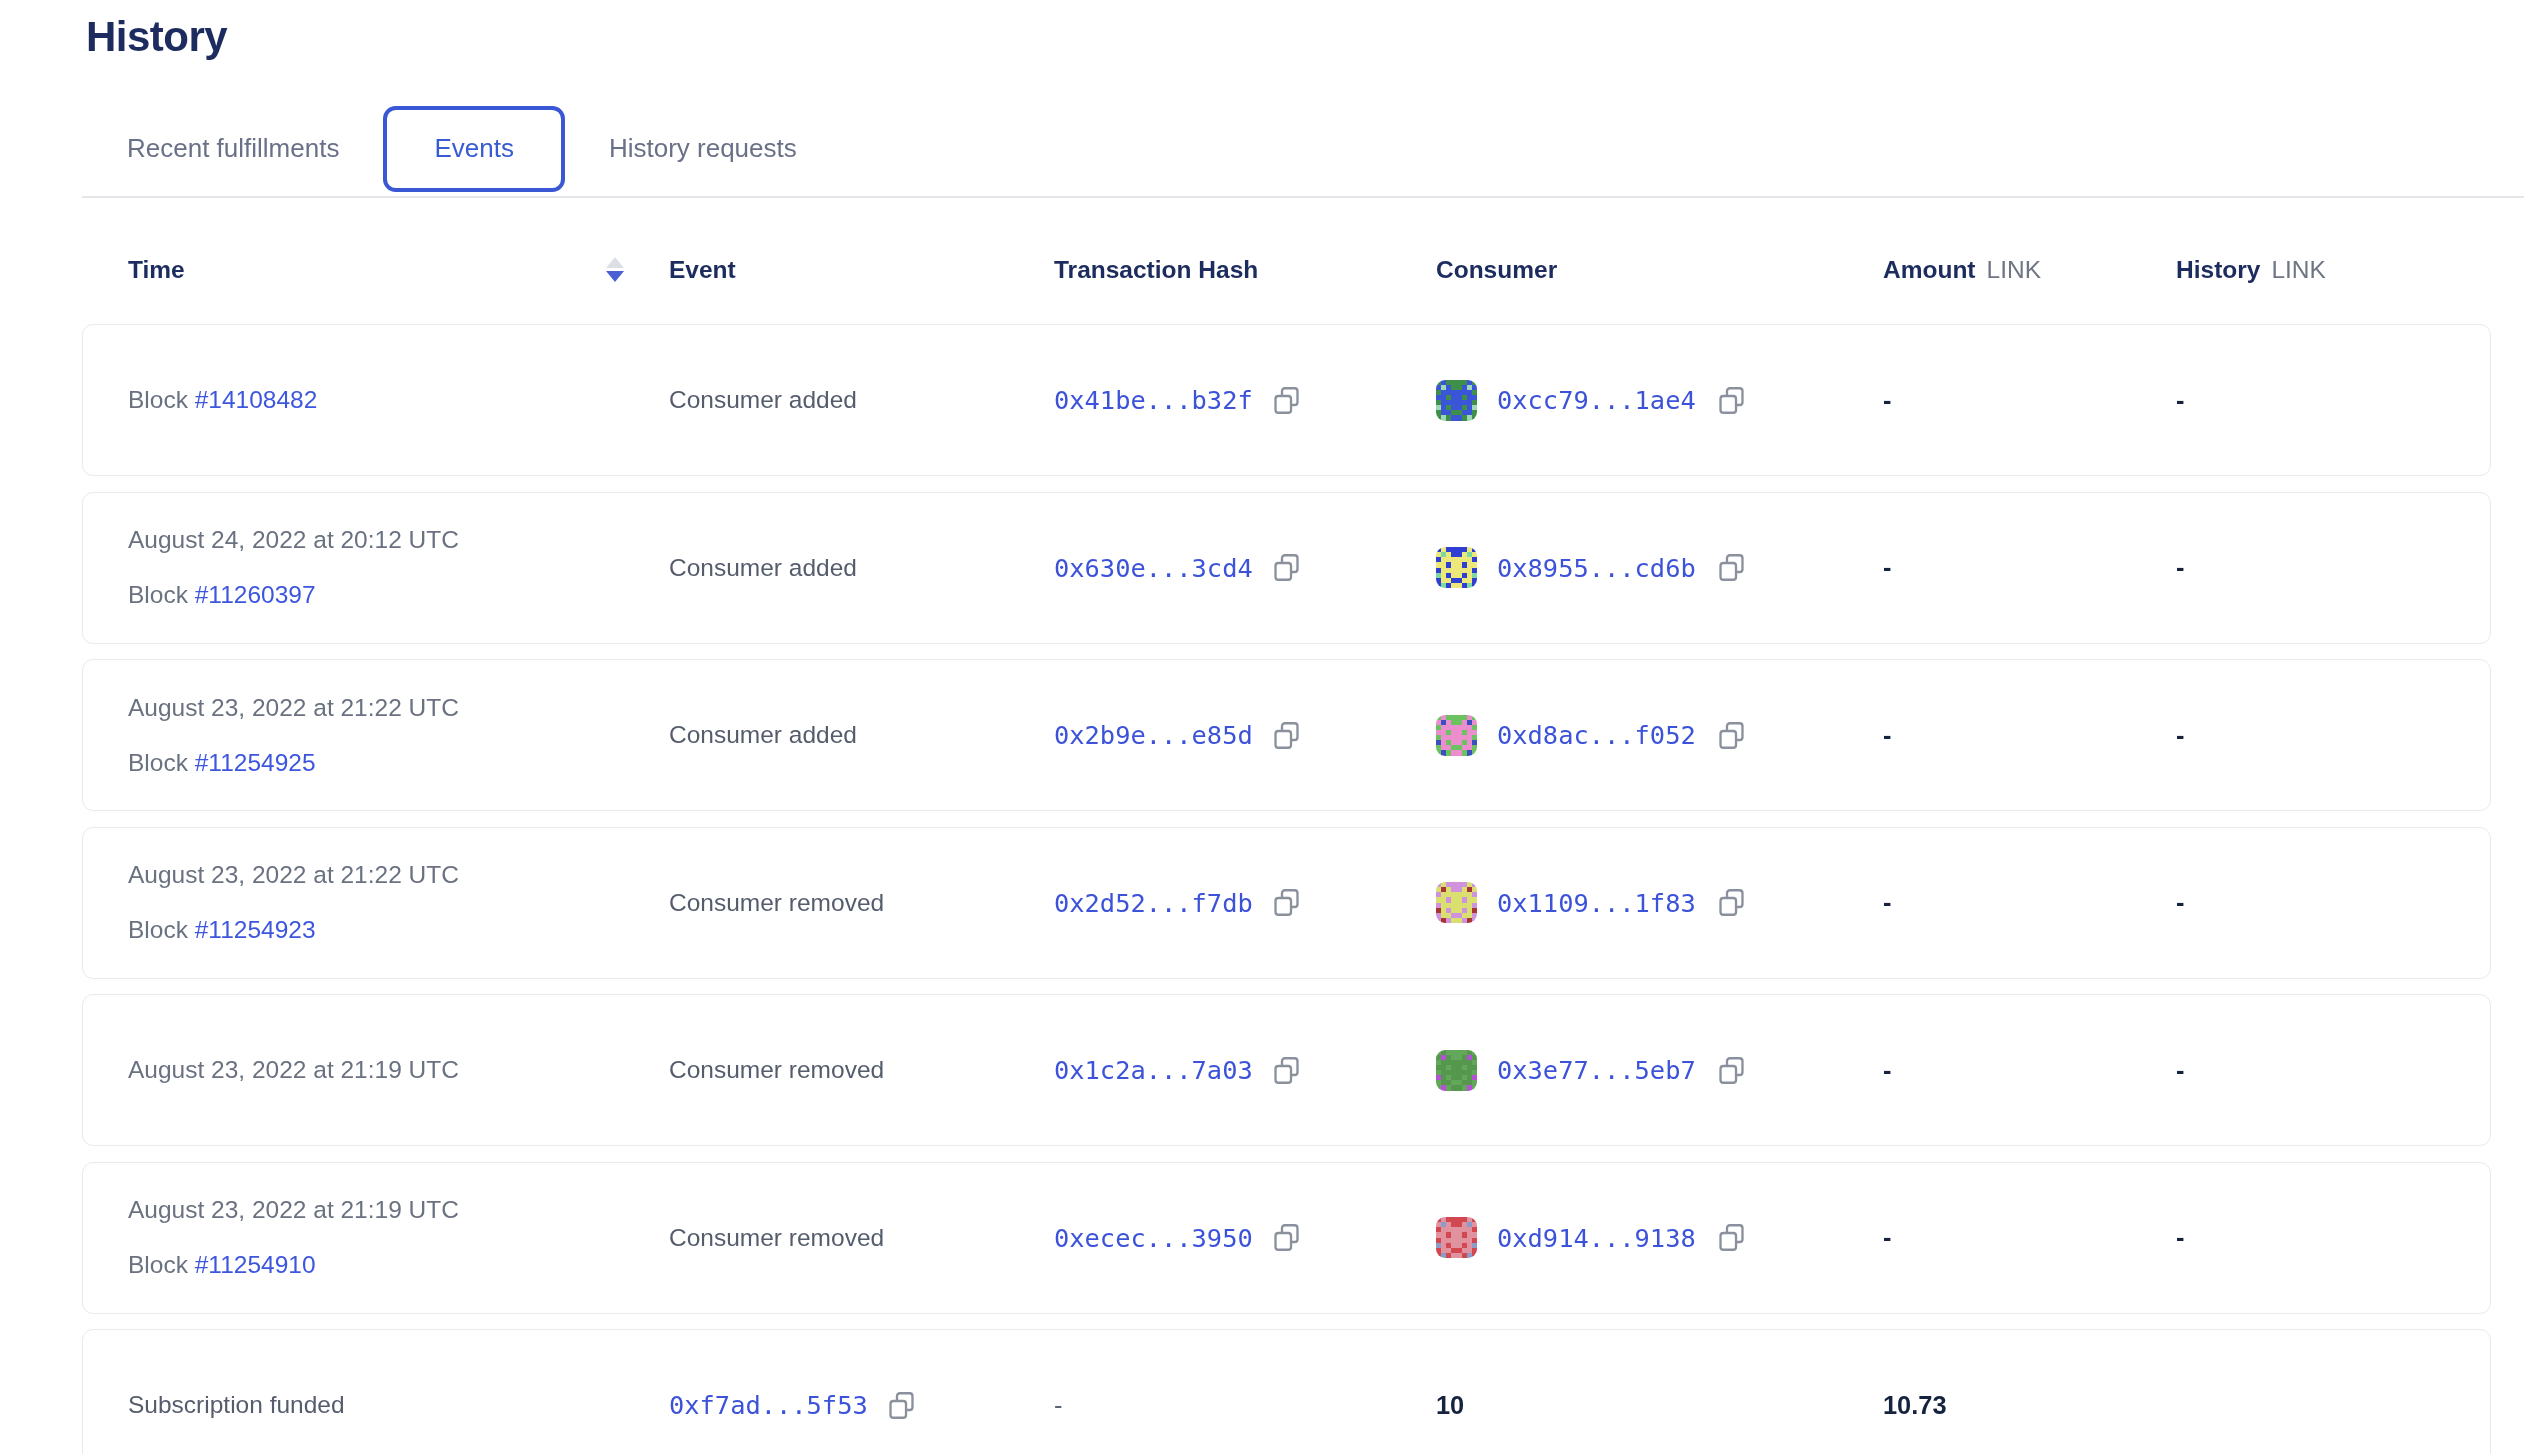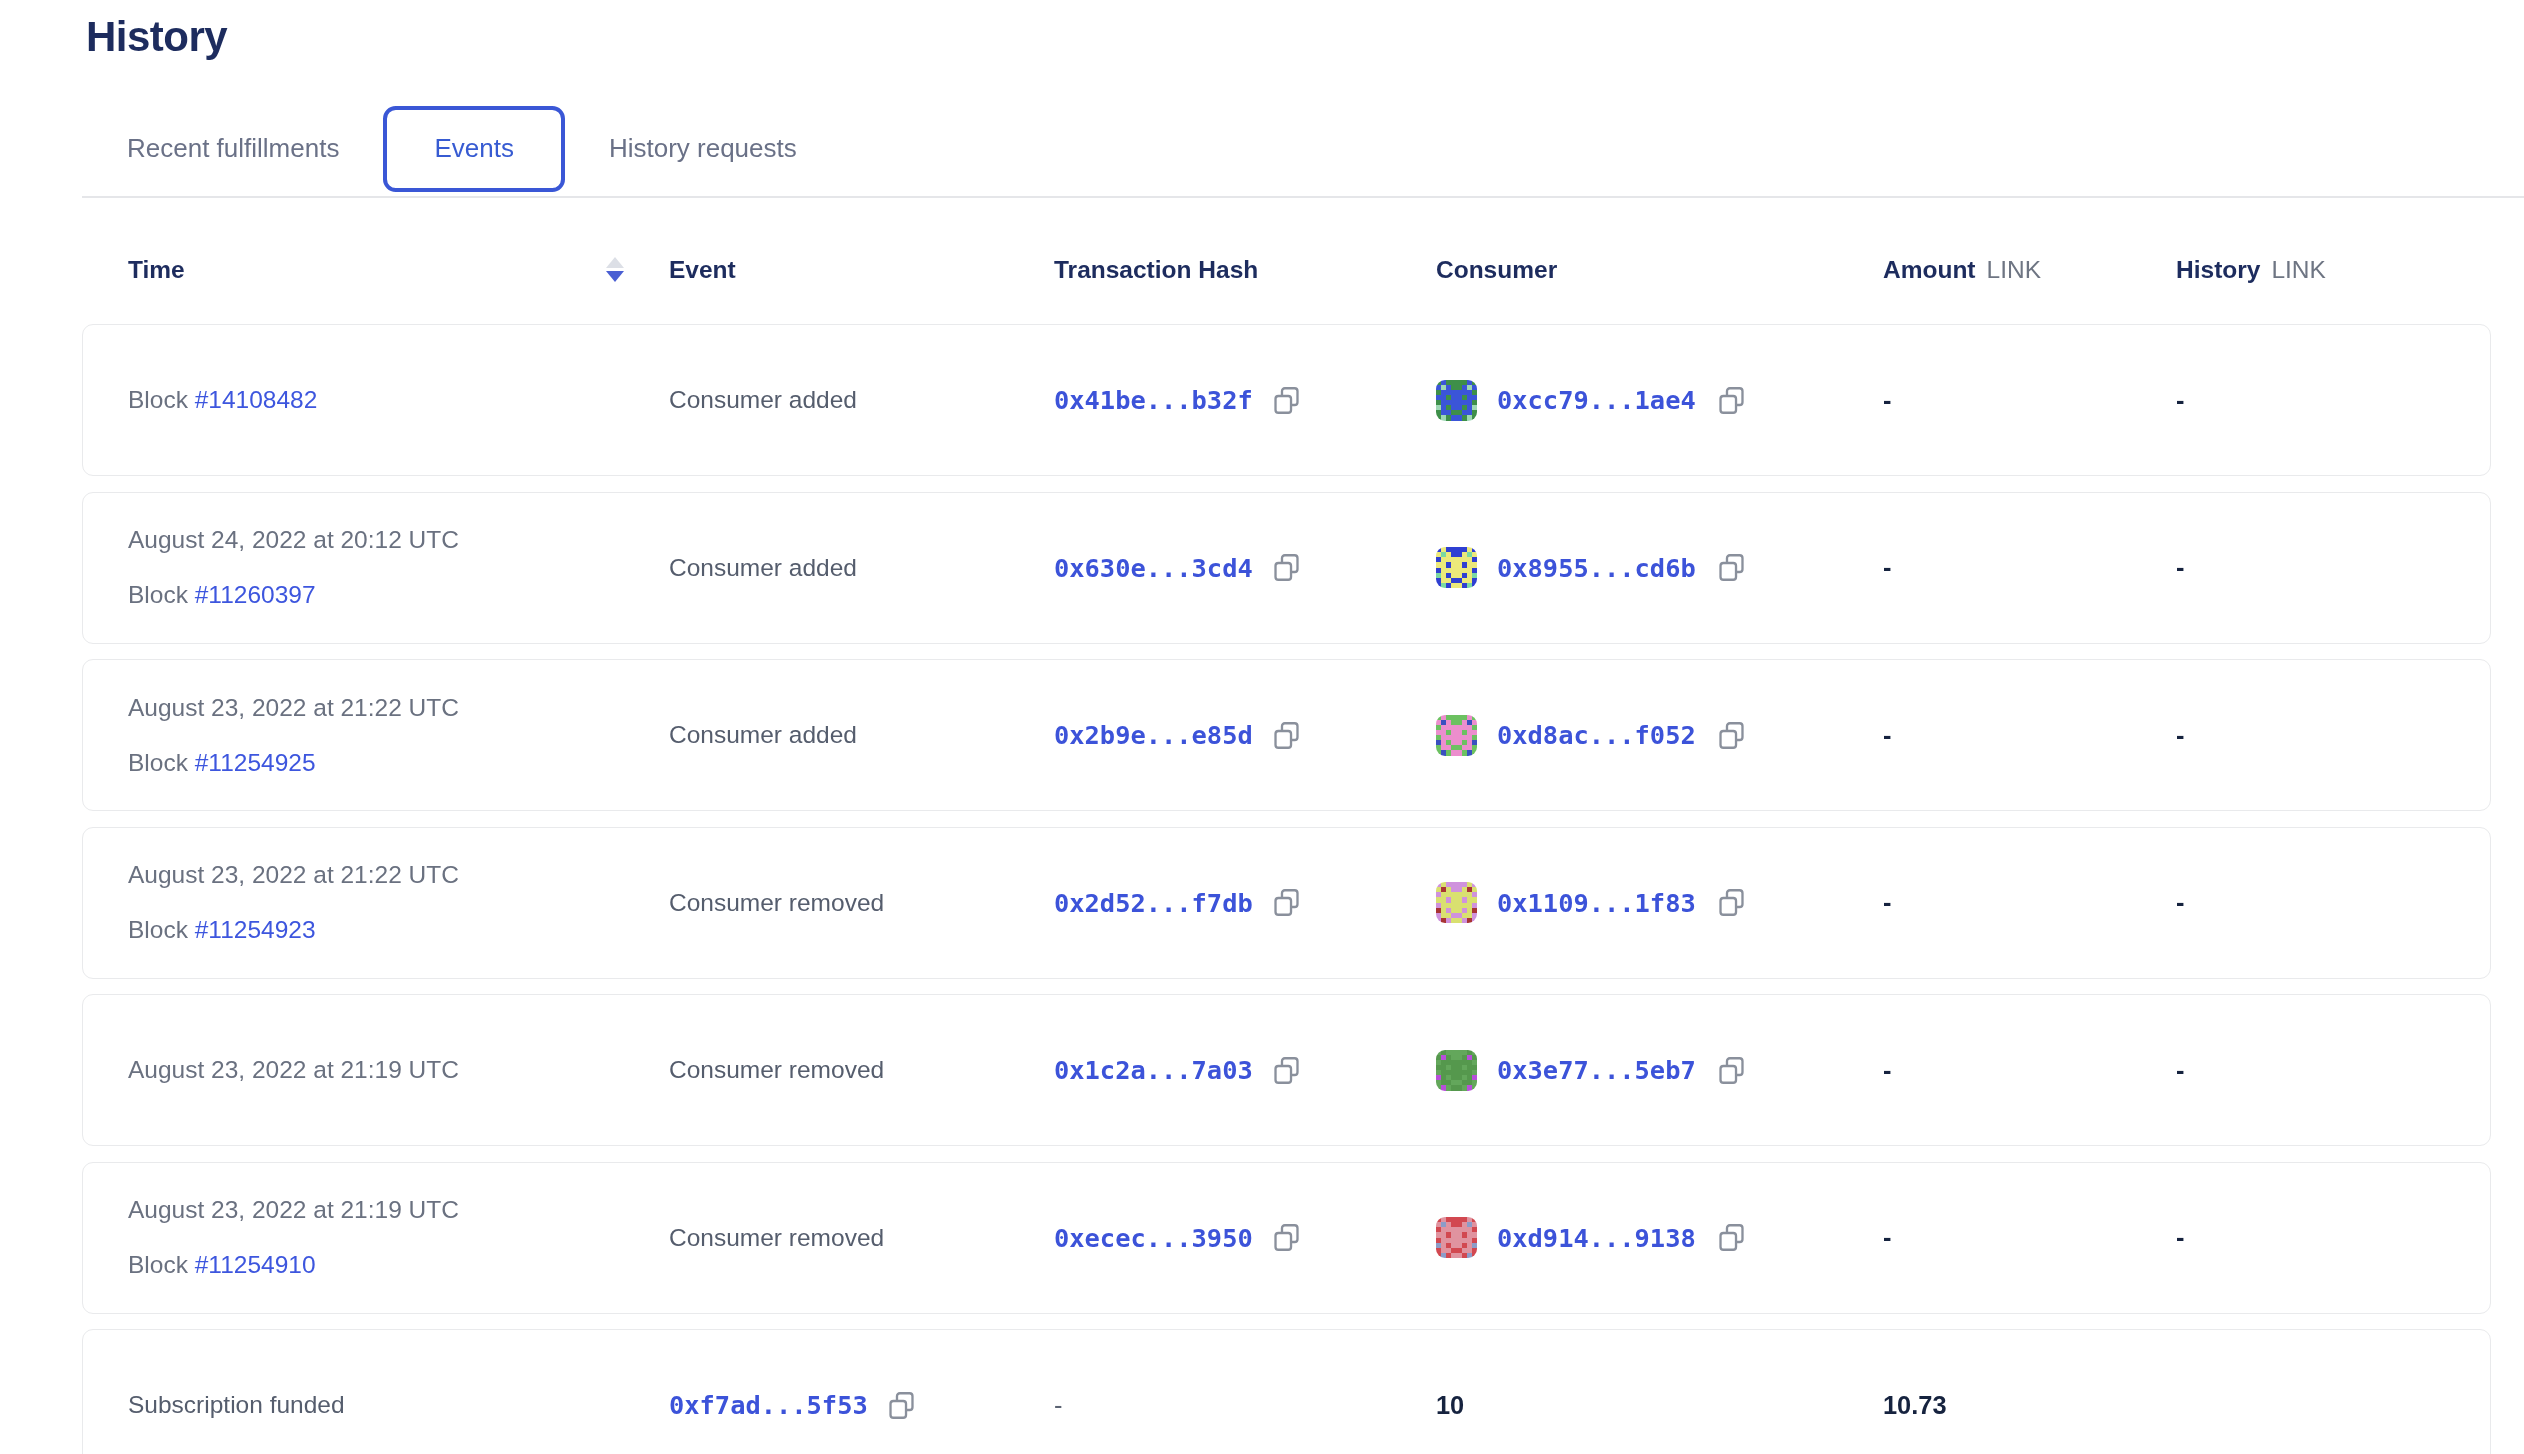--- a/index.html
+++ b/index.html
@@ -59,21 +59,21 @@
 
   .time-cell { display: flex; flex-direction: column; gap: 27px; }
   .time-date { font-size: 24.5px; color: #6a7180; }
   .time-block { font-size: 24.5px; color: #6a7180; }
   .block-link { color: #3d56de; text-decoration: none; cursor: pointer; }
 
   .event-cell { font-size: 24.5px; color: #555d6d; }
 
   .mono-link {
     font-family: "DejaVu Sans Mono", monospace;
-    font-size: 25.4px; color: #3c53d9; text-decoration: none; cursor: pointer; white-space: nowrap; font-weight: bold;
+    font-size: 25.4px; color: #3c53d9; text-decoration: none; cursor: pointer; white-space: nowrap;
   }
   .hash-cell { display: flex; align-items: center; gap: 18px; }
 
   .consumer-cell { display: flex; align-items: center; gap: 20px; }
   .identicon {
     width: 41px; height: 41px; border-radius: 9px; overflow: hidden;
     display: grid; grid-template-columns: repeat(8, 1fr); grid-template-rows: repeat(8, 1fr);
     flex: 0 0 41px;
   }
   .consumer-dash { font-size: 25.4px; color: #5b6372; }

